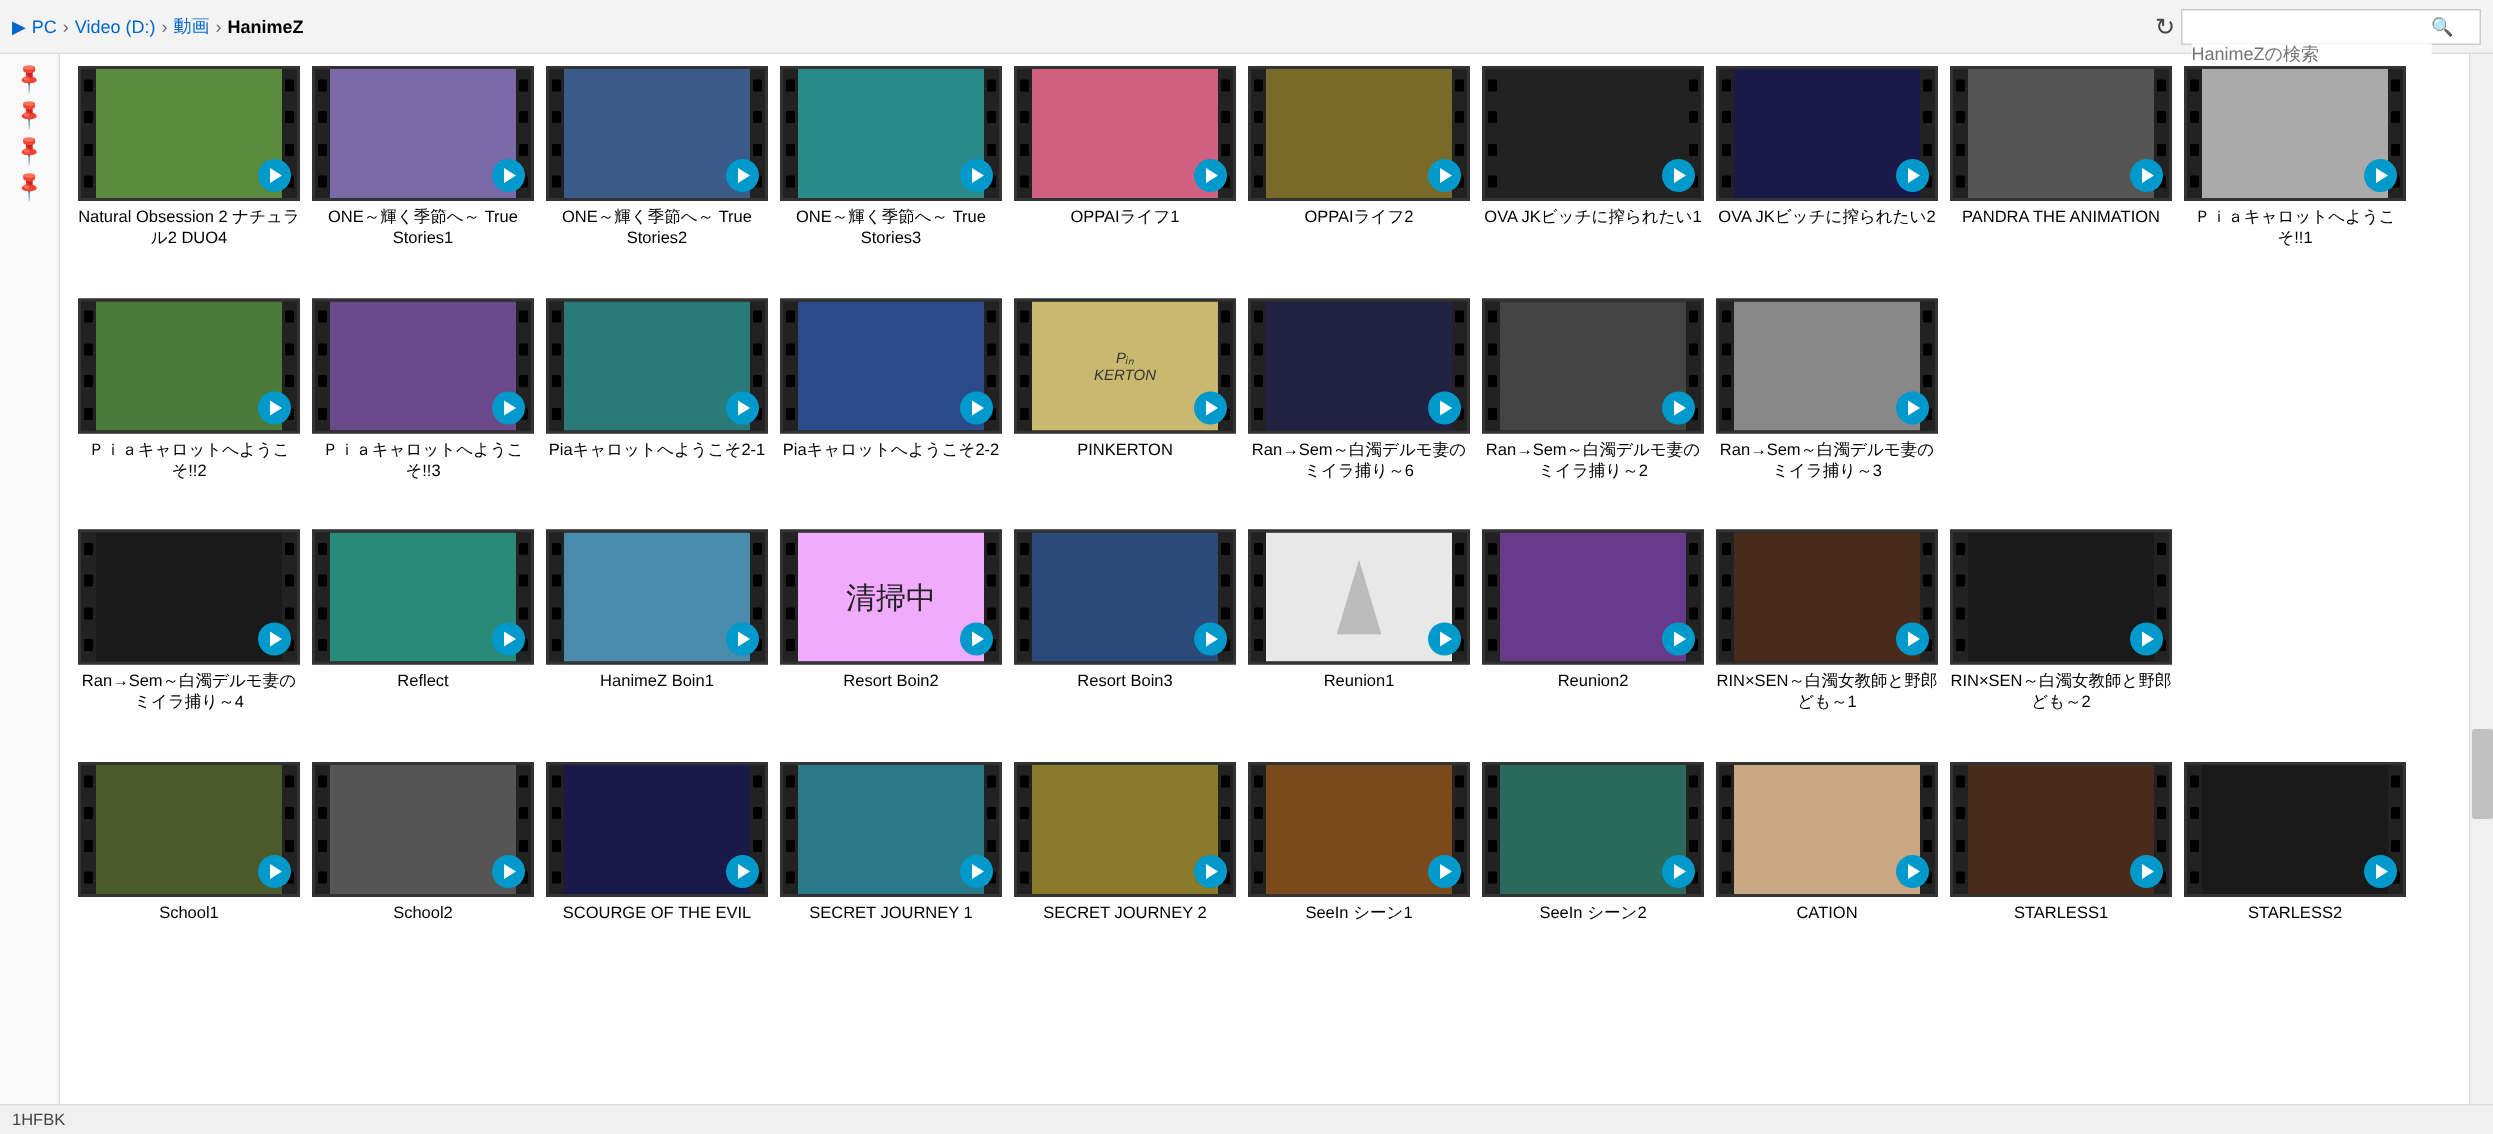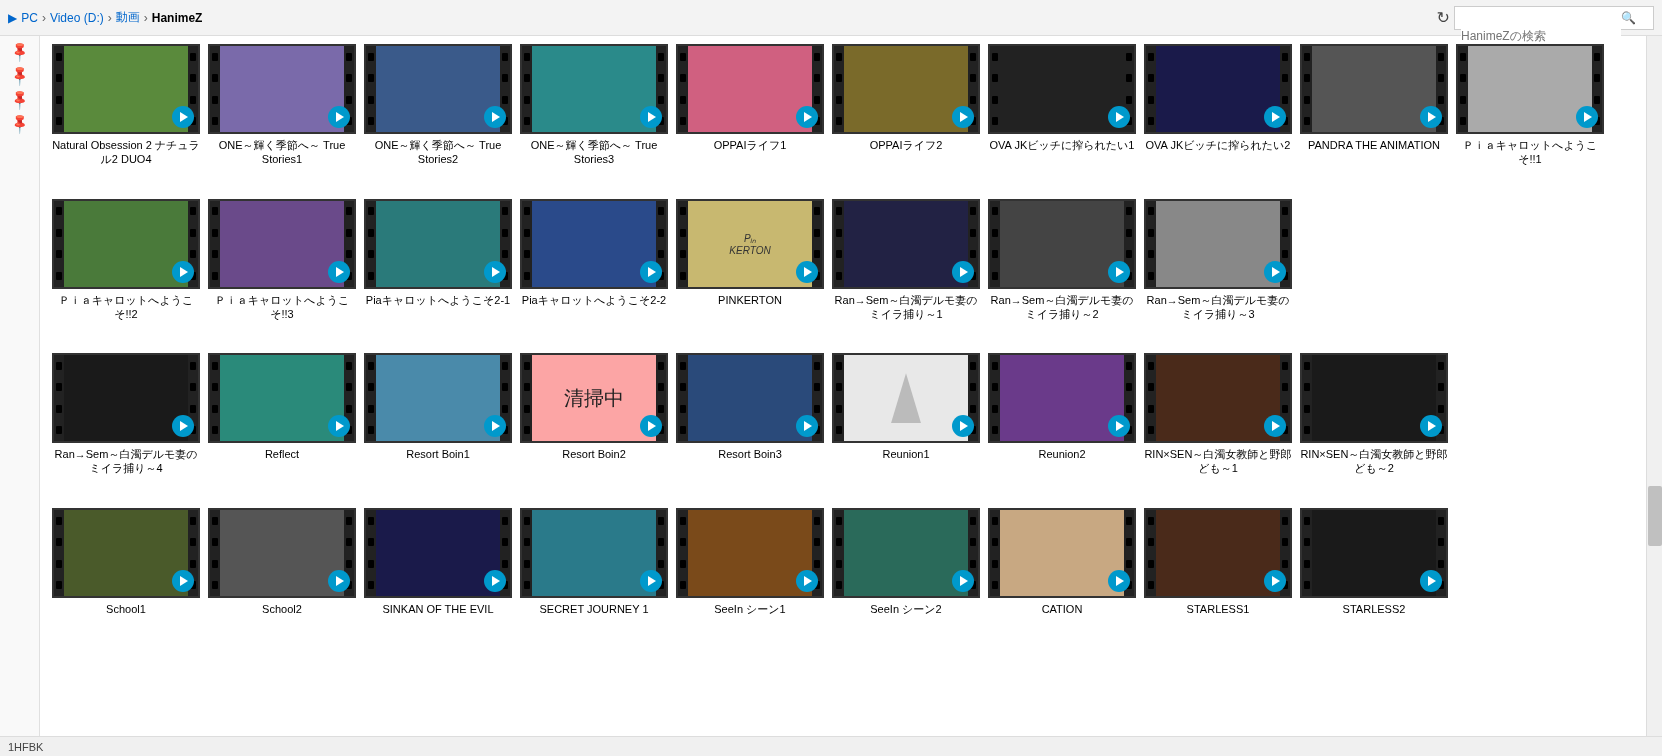--- a/index.html
+++ b/index.html
@@ -618,21 +618,21 @@
           </div>
           <div class="film-strip-right">
             <div class="film-hole"></div>
             <div class="film-hole"></div>
             <div class="film-hole"></div>
             <div class="film-hole"></div>
           </div>
           <div class="play-btn"></div>
         </div>
       </div>
-      <div class="video-title">Ran→Sem～白濁デルモ妻のミイラ捕り～1</div>
+      <div class="video-title">Ran→Sem～白濁デルモ妻のミイラ捕り～6</div>
     </div>
         <div class="video-item">
       <div class="thumbnail-wrapper">
         <div class="thumbnail-frame">
           <div class="film-strip-left">
             <div class="film-hole"></div>
             <div class="film-hole"></div>
             <div class="film-hole"></div>
             <div class="film-hole"></div>
           </div>
@@ -734,33 +734,33 @@
           </div>
           <div class="film-strip-right">
             <div class="film-hole"></div>
             <div class="film-hole"></div>
             <div class="film-hole"></div>
             <div class="film-hole"></div>
           </div>
           <div class="play-btn"></div>
         </div>
       </div>
-      <div class="video-title">Resort Boin1</div>
-    </div>
-        <div class="video-item">
-      <div class="thumbnail-wrapper">
-        <div class="thumbnail-frame">
-          <div class="film-strip-left">
-            <div class="film-hole"></div>
-            <div class="film-hole"></div>
-            <div class="film-hole"></div>
-            <div class="film-hole"></div>
-          </div>
-          <div class="thumb-inner">
-            <div style="width:100%;height:100%;background:#fca5a5;display:flex;align-items:center;justify-content:center;font-size:20px;color:#222;">清掃中</div>
+      <div class="video-title">HanimeZ Boin1</div>
+    </div>
+        <div class="video-item">
+      <div class="thumbnail-wrapper">
+        <div class="thumbnail-frame">
+          <div class="film-strip-left">
+            <div class="film-hole"></div>
+            <div class="film-hole"></div>
+            <div class="film-hole"></div>
+            <div class="film-hole"></div>
+          </div>
+          <div class="thumb-inner">
+            <div style="width:100%;height:100%;background:#f0abfc;display:flex;align-items:center;justify-content:center;font-size:20px;color:#222;">清掃中</div>
           </div>
           <div class="film-strip-right">
             <div class="film-hole"></div>
             <div class="film-hole"></div>
             <div class="film-hole"></div>
             <div class="film-hole"></div>
           </div>
           <div class="play-btn"></div>
         </div>
       </div>
@@ -944,21 +944,21 @@
           </div>
           <div class="film-strip-right">
             <div class="film-hole"></div>
             <div class="film-hole"></div>
             <div class="film-hole"></div>
             <div class="film-hole"></div>
           </div>
           <div class="play-btn"></div>
         </div>
       </div>
-      <div class="video-title">SINKAN OF THE EVIL</div>
+      <div class="video-title">SCOURGE OF THE EVIL</div>
     </div>
         <div class="video-item">
       <div class="thumbnail-wrapper">
         <div class="thumbnail-frame">
           <div class="film-strip-left">
             <div class="film-hole"></div>
             <div class="film-hole"></div>
             <div class="film-hole"></div>
             <div class="film-hole"></div>
           </div>
@@ -968,20 +968,43 @@
           <div class="film-strip-right">
             <div class="film-hole"></div>
             <div class="film-hole"></div>
             <div class="film-hole"></div>
             <div class="film-hole"></div>
           </div>
           <div class="play-btn"></div>
         </div>
       </div>
       <div class="video-title">SECRET JOURNEY 1</div>
+    </div>
+        <div class="video-item">
+      <div class="thumbnail-wrapper">
+        <div class="thumbnail-frame">
+          <div class="film-strip-left">
+            <div class="film-hole"></div>
+            <div class="film-hole"></div>
+            <div class="film-hole"></div>
+            <div class="film-hole"></div>
+          </div>
+          <div class="thumb-inner">
+            <div style="width:100%;height:100%;background:#8a7a2a;"></div>
+          </div>
+          <div class="film-strip-right">
+            <div class="film-hole"></div>
+            <div class="film-hole"></div>
+            <div class="film-hole"></div>
+            <div class="film-hole"></div>
+          </div>
+          <div class="play-btn"></div>
+        </div>
+      </div>
+      <div class="video-title">SECRET JOURNEY 2</div>
     </div>
         <div class="video-item">
       <div class="thumbnail-wrapper">
         <div class="thumbnail-frame">
           <div class="film-strip-left">
             <div class="film-hole"></div>
             <div class="film-hole"></div>
             <div class="film-hole"></div>
             <div class="film-hole"></div>
           </div>

